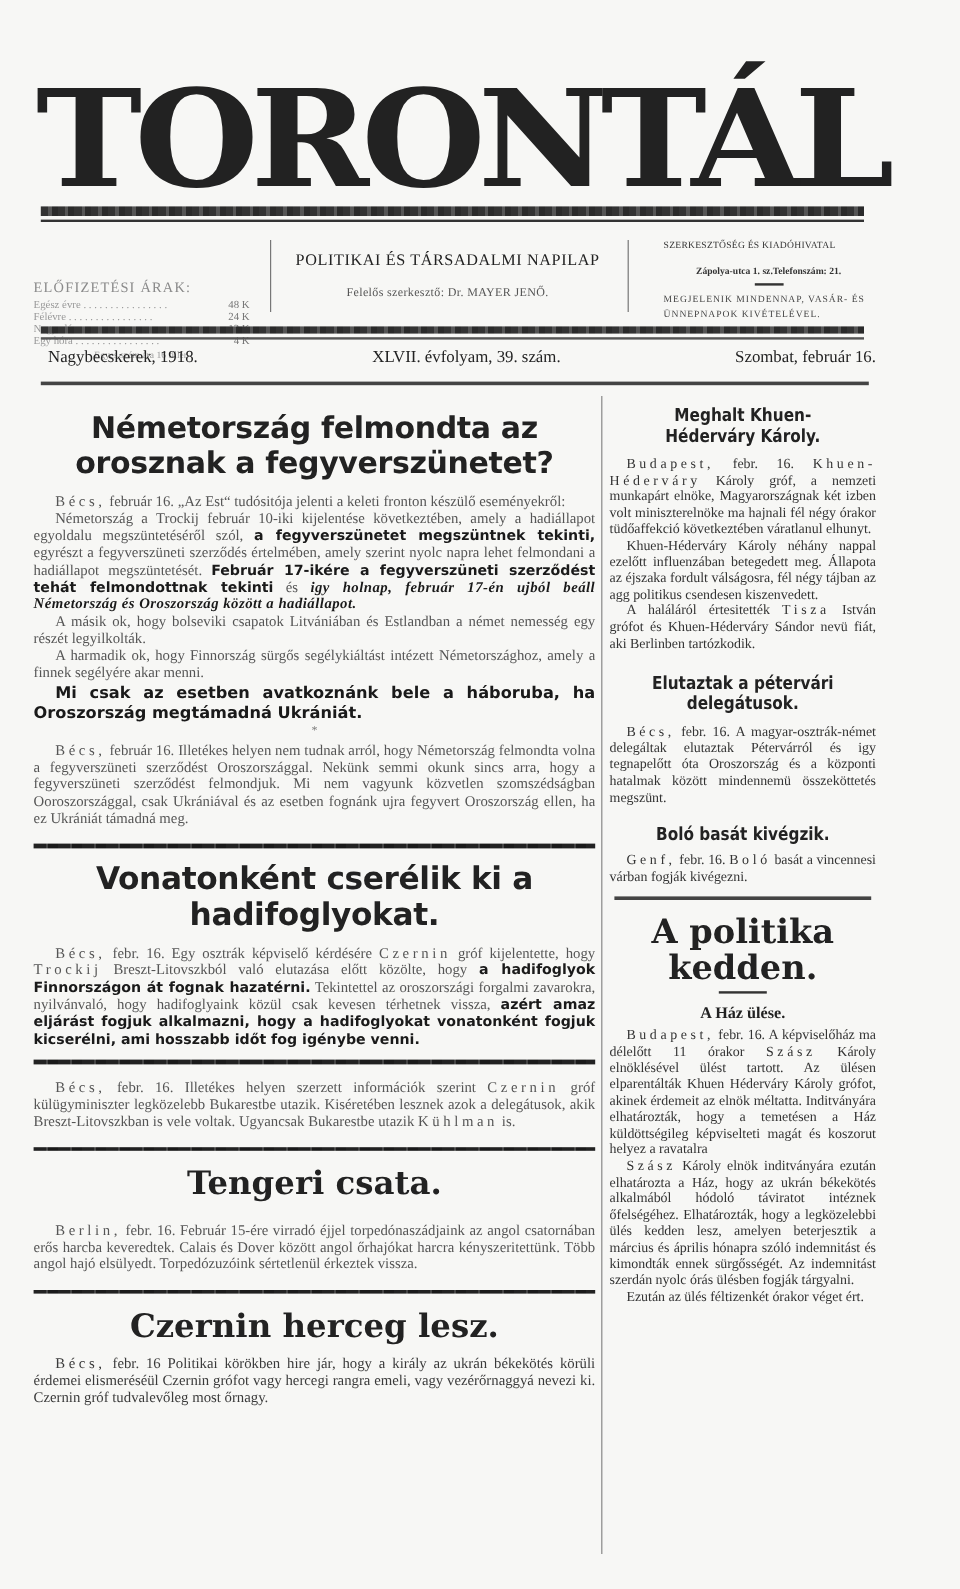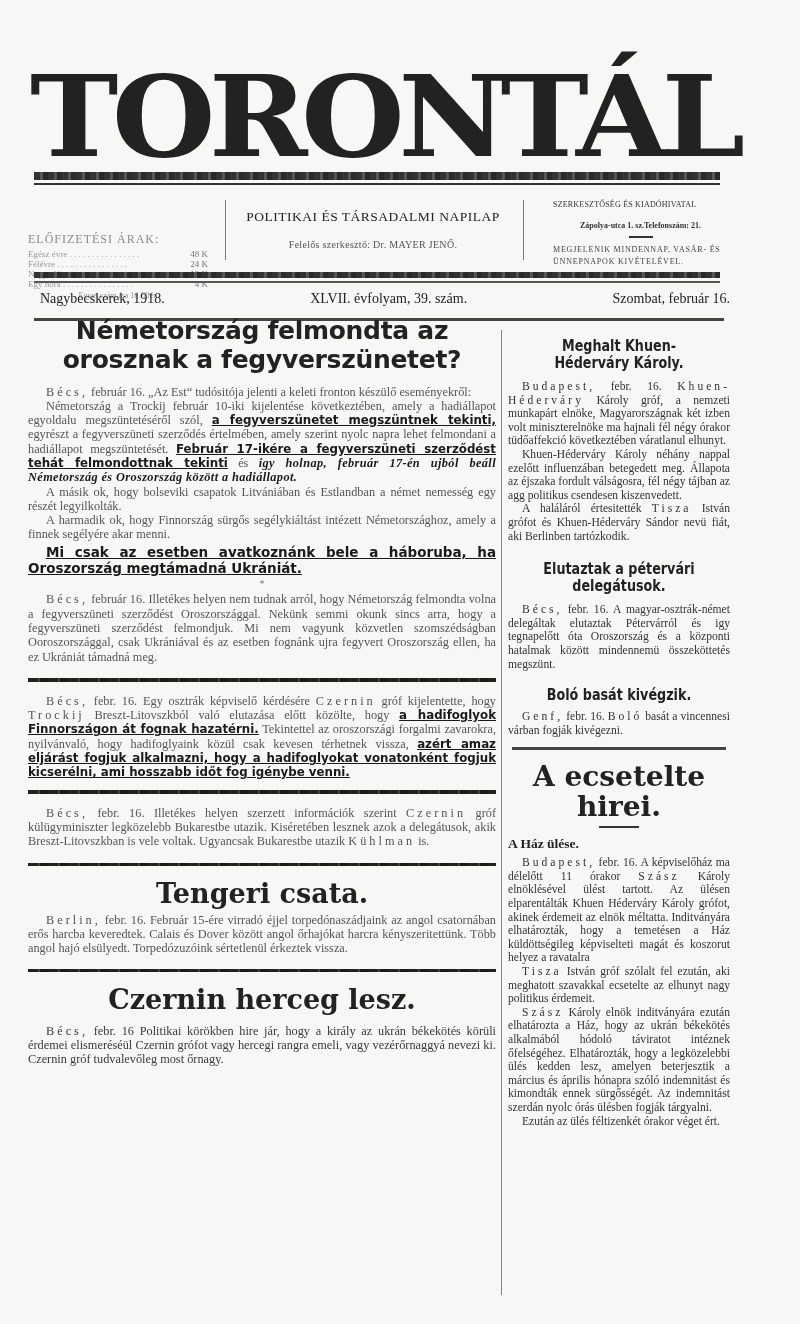--- a/index.html
+++ b/index.html
@@ -31,42 +31,42 @@
   .center-info .editor { font-size: 10px; color: #555; margin-top: 14px; letter-spacing: 0.3px; }
 
   .right-info { position: absolute; left: 553px; top: 200px; width: 175px; font-size: 8px; color: #333; }
   .right-info .r1 { letter-spacing: 0.2px; }
   .right-info .r2 { display: flex; justify-content: center; font-weight: bold; margin-top: 12px; }
   .right-info .dash { width: 24px; height: 2px; background: #333; margin: 6px auto 6px; }
   .right-info .r3 { letter-spacing: 0.8px; line-height: 12px; color: #444; }
 
   .issue-line { position: absolute; left: 40px; top: 291px; width: 690px; display: flex; justify-content: space-between; font-size: 14px; color: #222; }
 
-  .col-left { position: absolute; left: 28px; top: 317px; width: 468px; }
+  .col-left { position: absolute; left: 28px; top: 343px; width: 468px; }
   .col-right { position: absolute; left: 508px; top: 338px; width: 222px; }
   .colsep { position: absolute; left: 501px; top: 330px; width: 1px; height: 965px; background: #888; }
 
   .h-big { font-family: "DejaVu Sans", "Liberation Sans", sans-serif; font-weight: bold; text-align: center; color: #222; line-height: 1.15; }
   .h1 { font-size: 25px; letter-spacing: -0.3px; }
   .h2 { font-family: "DejaVu Serif", "Liberation Serif", serif; font-size: 27px; }
   .p { font-size: 12.3px; line-height: 14.3px; text-align: justify; color: #3a3a3a; text-indent: 18px; }
-  .p .b { font-family: "DejaVu Sans", "Liberation Sans", sans-serif; font-weight: bold; color: #1a1a1a; font-size: 11.8px; text-decoration: underline; }
+  .p .b { font-family: "DejaVu Sans", "Liberation Sans", sans-serif; font-weight: bold; color: #1a1a1a; font-size: 11.8px; }
   .p .bi { font-weight: bold; font-style: italic; color: #1a1a1a; letter-spacing: 0.4px; }
   .p .sp { letter-spacing: 3px; }
   .p.faint { color: #555; }
   .star { text-align: center; font-size: 10px; color: #777; line-height: 12px; margin: 2px 0; }
   .sep-rule { height: 4px; background: repeating-linear-gradient(90deg,#222 0 10px,#444 10px 12px,#1a1a1a 12px 20px); margin: 10px 0 12px; }
 
   .rh { font-family: "DejaVu Sans", "Liberation Sans", sans-serif; font-weight: bold; text-align: center; color: #222; font-size: 15px; line-height: 17px; transform: scaleX(0.85); }
   .rp { font-size: 11.6px; line-height: 13.6px; text-align: justify; color: #333; text-indent: 14px; }
   .rp .sp { letter-spacing: 3px; }
   .rsep { height: 3px; background: #444; margin: 10px 4px 12px; }
   .rbig { font-family: "DejaVu Serif", "Liberation Serif", serif; font-weight: bold; font-size: 28px; text-align: center; color: #222; line-height: 30px; }
   .rbig-rule { width: 40px; height: 2px; background: #333; margin: 4px auto 8px; }
-  .rsub { font-weight: bold; text-align: left; font-size: 13.5px; margin-bottom: 4px; color: #222; }
+  .rsub { font-weight: bold; text-align: center; font-size: 13.5px; margin-bottom: 4px; color: #222; }
 </style>
 </head>
 <body>
 
 <div class="masthead-title">TORONTÁL</div>
 <div class="rule-heavy" style="left:34px; top:172px; width:686px;"></div>
 <div class="rule-double" style="left:34px; top:183px; width:686px; height:2px;"></div>
 
 <div class="prices">
   <div class="ptitle">ELŐFIZETÉSI ÁRAK:</div>
@@ -129,33 +129,34 @@
     <p class="p faint">A másik ok, hogy bolseviki csapatok Litvániában és Estlandban a német nemesség egy részét legyilkolták.</p>
     <p class="p faint">A harmadik ok, hogy Finnország sürgős segélykiáltást intézett Németországhoz, amely a finnek segélyére akar menni.</p>
     <p class="p" style="margin-top:2px;"><span class="b" style="font-size:13.5px; line-height:16px;">Mi csak az esetben avatkoznánk bele a háboruba, ha Oroszország megtámadná Ukrániát.</span></p>
     <div class="star">*</div>
     <p class="p faint"><span class="sp">Bécs,</span><span> február 16. Illetékes helyen nem tudnak arról, hogy Németország felmondta volna a fegyverszüneti szerződést Oroszországgal. Nekünk semmi okunk sincs arra, hogy a fegyverszüneti szerződést felmondjuk. Mi nem vagyunk közvetlen szomszédságban Ooroszországgal, csak Ukrániával és az esetben fognánk ujra fegyvert Oroszország ellen, ha ez Ukrániát támadná meg.</span></p>
   </article>
 
   <div class="sep-rule" style="margin-top:14px;"></div>
 
   <article>
+    <h2 class="h-big h1" style="font-size:26px; padding:0 50px; margin-bottom:8px;">Vonatonként cserélik ki a hadifoglyokat.</h2>
     <p class="p faint"><span class="sp">Bécs,</span><span> febr. 16. Egy osztrák képviselő kérdésére </span><span class="sp">Czernin</span><span> gróf kijelentette, hogy </span><span class="sp">Trockij</span><span> Breszt-Litovszkból való elutazása előtt közölte, hogy </span><span class="b">a hadifoglyok Finnországon át fognak hazatérni.</span><span> Tekintettel az oroszországi forgalmi zavarokra, nyilvánvaló, hogy hadifoglyaink közül csak kevesen térhetnek vissza, </span><span class="b">azért amaz eljárást fogjuk alkalmazni, hogy a hadifoglyokat vonatonként fogjuk kicserélni, ami hosszabb időt fog igénybe venni.</span></p>
   </article>
 
   <div class="sep-rule"></div>
 
   <article>
     <p class="p faint"><span class="sp">Bécs,</span><span> febr. 16. Illetékes helyen szerzett információk szerint </span><span class="sp">Czernin</span><span> gróf külügyminiszter legközelebb Bukarestbe utazik. Kiséretében lesznek azok a delegátusok, akik Breszt-Litovszkban is vele voltak. Ugyancsak Bukarestbe utazik </span><span class="sp">Kühlman</span><span> is.</span></p>
   </article>
 
   <div class="sep-rule" style="height:3px; margin-top:14px;"></div>
 
   <article>
-    <h2 class="h-big h2" style="margin-bottom:4px;">Tengeri csata.</h2>
+    <h2 class="h-big h2" style="margin-bottom:16px;">Tengeri csata.</h2>
     <p class="p faint"><span class="sp">Berlin,</span><span> febr. 16. Február 15-ére virradó éjjel torpedónaszádjaink az angol csatornában erős harcba keveredtek. Calais és Dover között angol őrhajókat harcra kényszeritettünk. Több angol hajó elsülyedt. Torpedózuzóink sértetlenül érkeztek vissza.</span></p>
   </article>
 
   <div class="sep-rule" style="height:3px; margin-top:14px;"></div>
 
   <article>
     <h2 class="h-big h2" style="margin-bottom:8px;">Czernin herceg lesz.</h2>
     <p class="p"><span class="sp">Bécs,</span><span> febr. 16 Politikai körökben hire jár, hogy a király az ukrán békekötés körüli érdemei elismeréséül Czernin grófot vagy hercegi rangra emeli, vagy vezérőrnaggyá nevezi ki. Czernin gróf tudvalevőleg most őrnagy.</span></p>
   </article>
 </div>
@@ -175,21 +176,20 @@
   </article>
 
   <article style="margin-top:16px;">
     <h3 class="rh" style="margin-bottom:6px;">Boló basát kivégzik.</h3>
     <p class="rp"><span class="sp">Genf,</span><span> febr. 16. </span><span class="sp">Boló</span><span> basát a vincennesi várban fogják kivégezni.</span></p>
   </article>
 
   <div class="rsep"></div>
 
   <section>
-    <h2 class="rbig">A ecsetelte hirei.</h2>
+    <h2 class="rbig">A politika kedden.</h2>
     <div class="rbig-rule"></div>
     <h4 class="rsub">A Ház ülése.</h4>
     <p class="rp"><span class="sp">Budapest,</span><span> febr. 16. A képviselőház ma délelőtt 11 órakor </span><span class="sp">Szász</span><span> Károly elnöklésével ülést tartott. Az ülésen elparentálták Khuen Héderváry Károly grófot, akinek érdemeit az elnök méltatta. Inditványára elhatározták, hogy a temetésen a Ház küldöttségileg képviselteti magát és koszorut helyez a ravatalra</span></p>
-    <p class="rp"><span class="sp">Tisza</span><span> István gróf szólalt fel ezután, aki meghatott szavakkal ecsetelte az elhunyt nagy politikus érdemeit.</span></p>
     <p class="rp"><span class="sp">Szász</span><span> Károly elnök inditványára ezután elhatározta a Ház, hogy az ukrán békekötés alkalmából hódoló táviratot intéznek őfelségéhez. Elhatározták, hogy a legközelebbi ülés kedden lesz, amelyen beterjesztik a március és április hónapra szóló indemnitást és kimondták ennek sürgősségét. Az indemnitást szerdán nyolc órás ülésben fogják tárgyalni.</span></p>
     <p class="rp">Ezután az ülés féltizenkét órakor véget ért.</p>
   </section>
 </div>
 
 </body></html>

